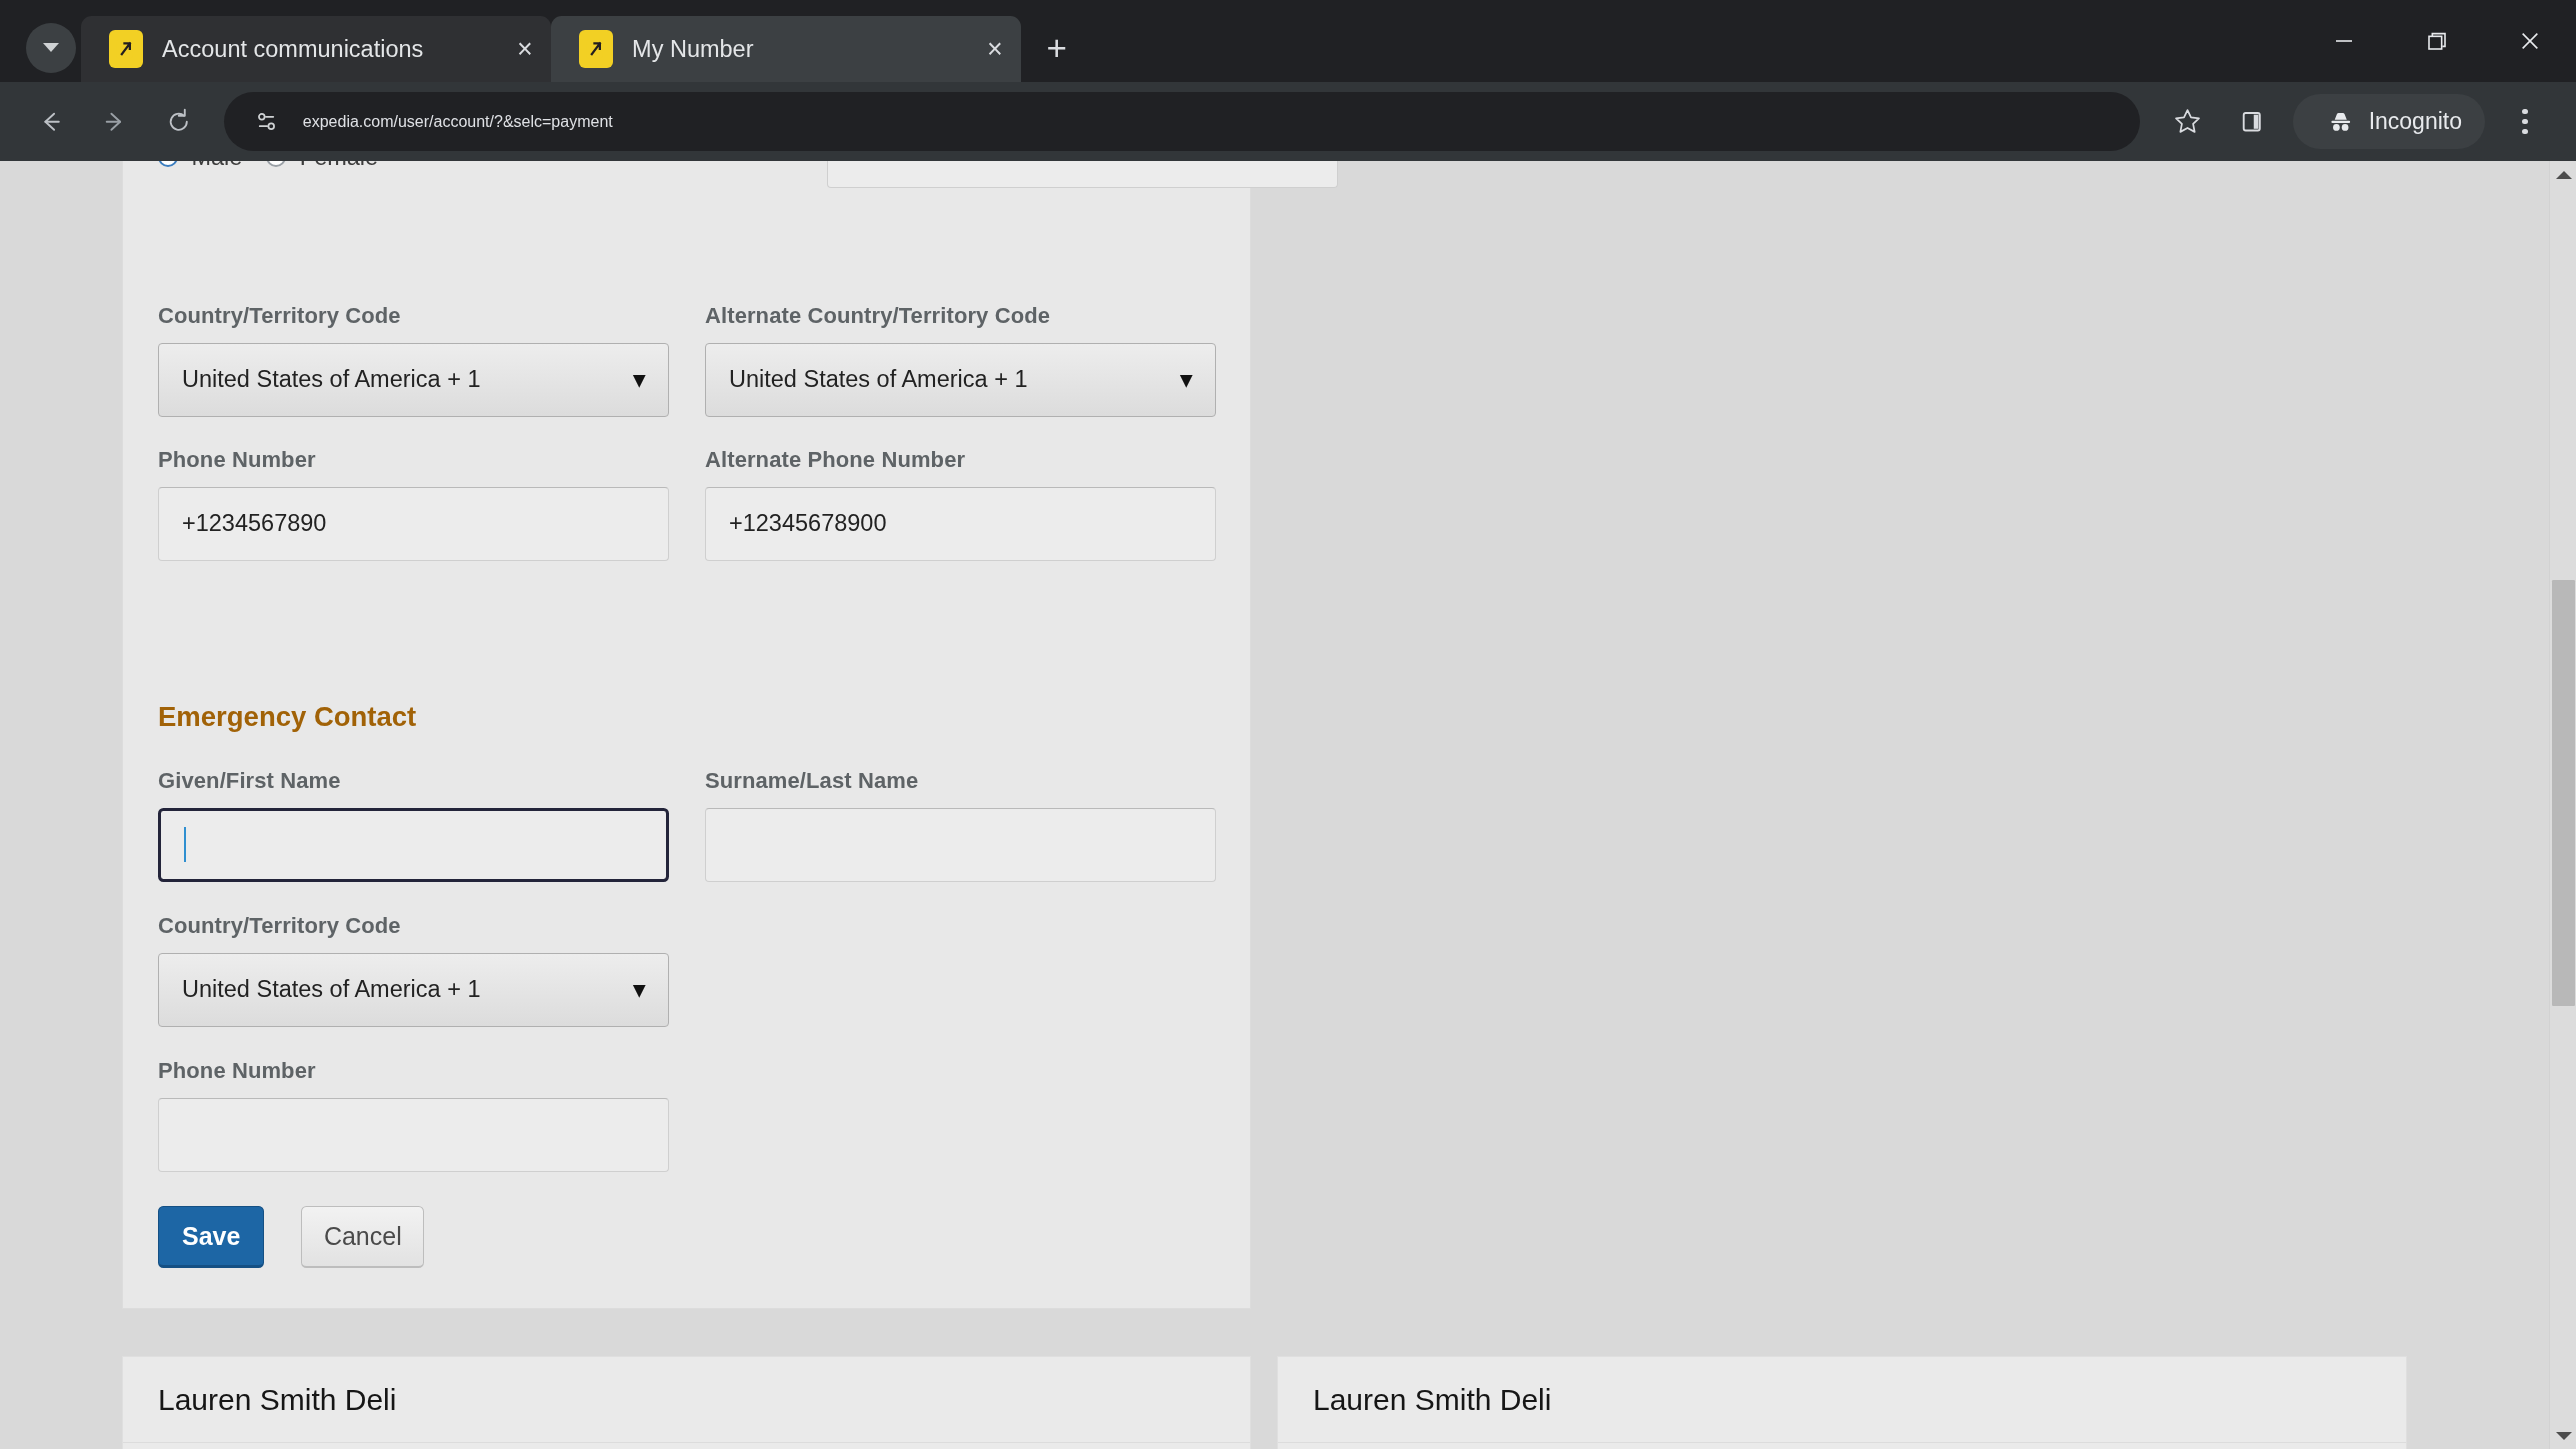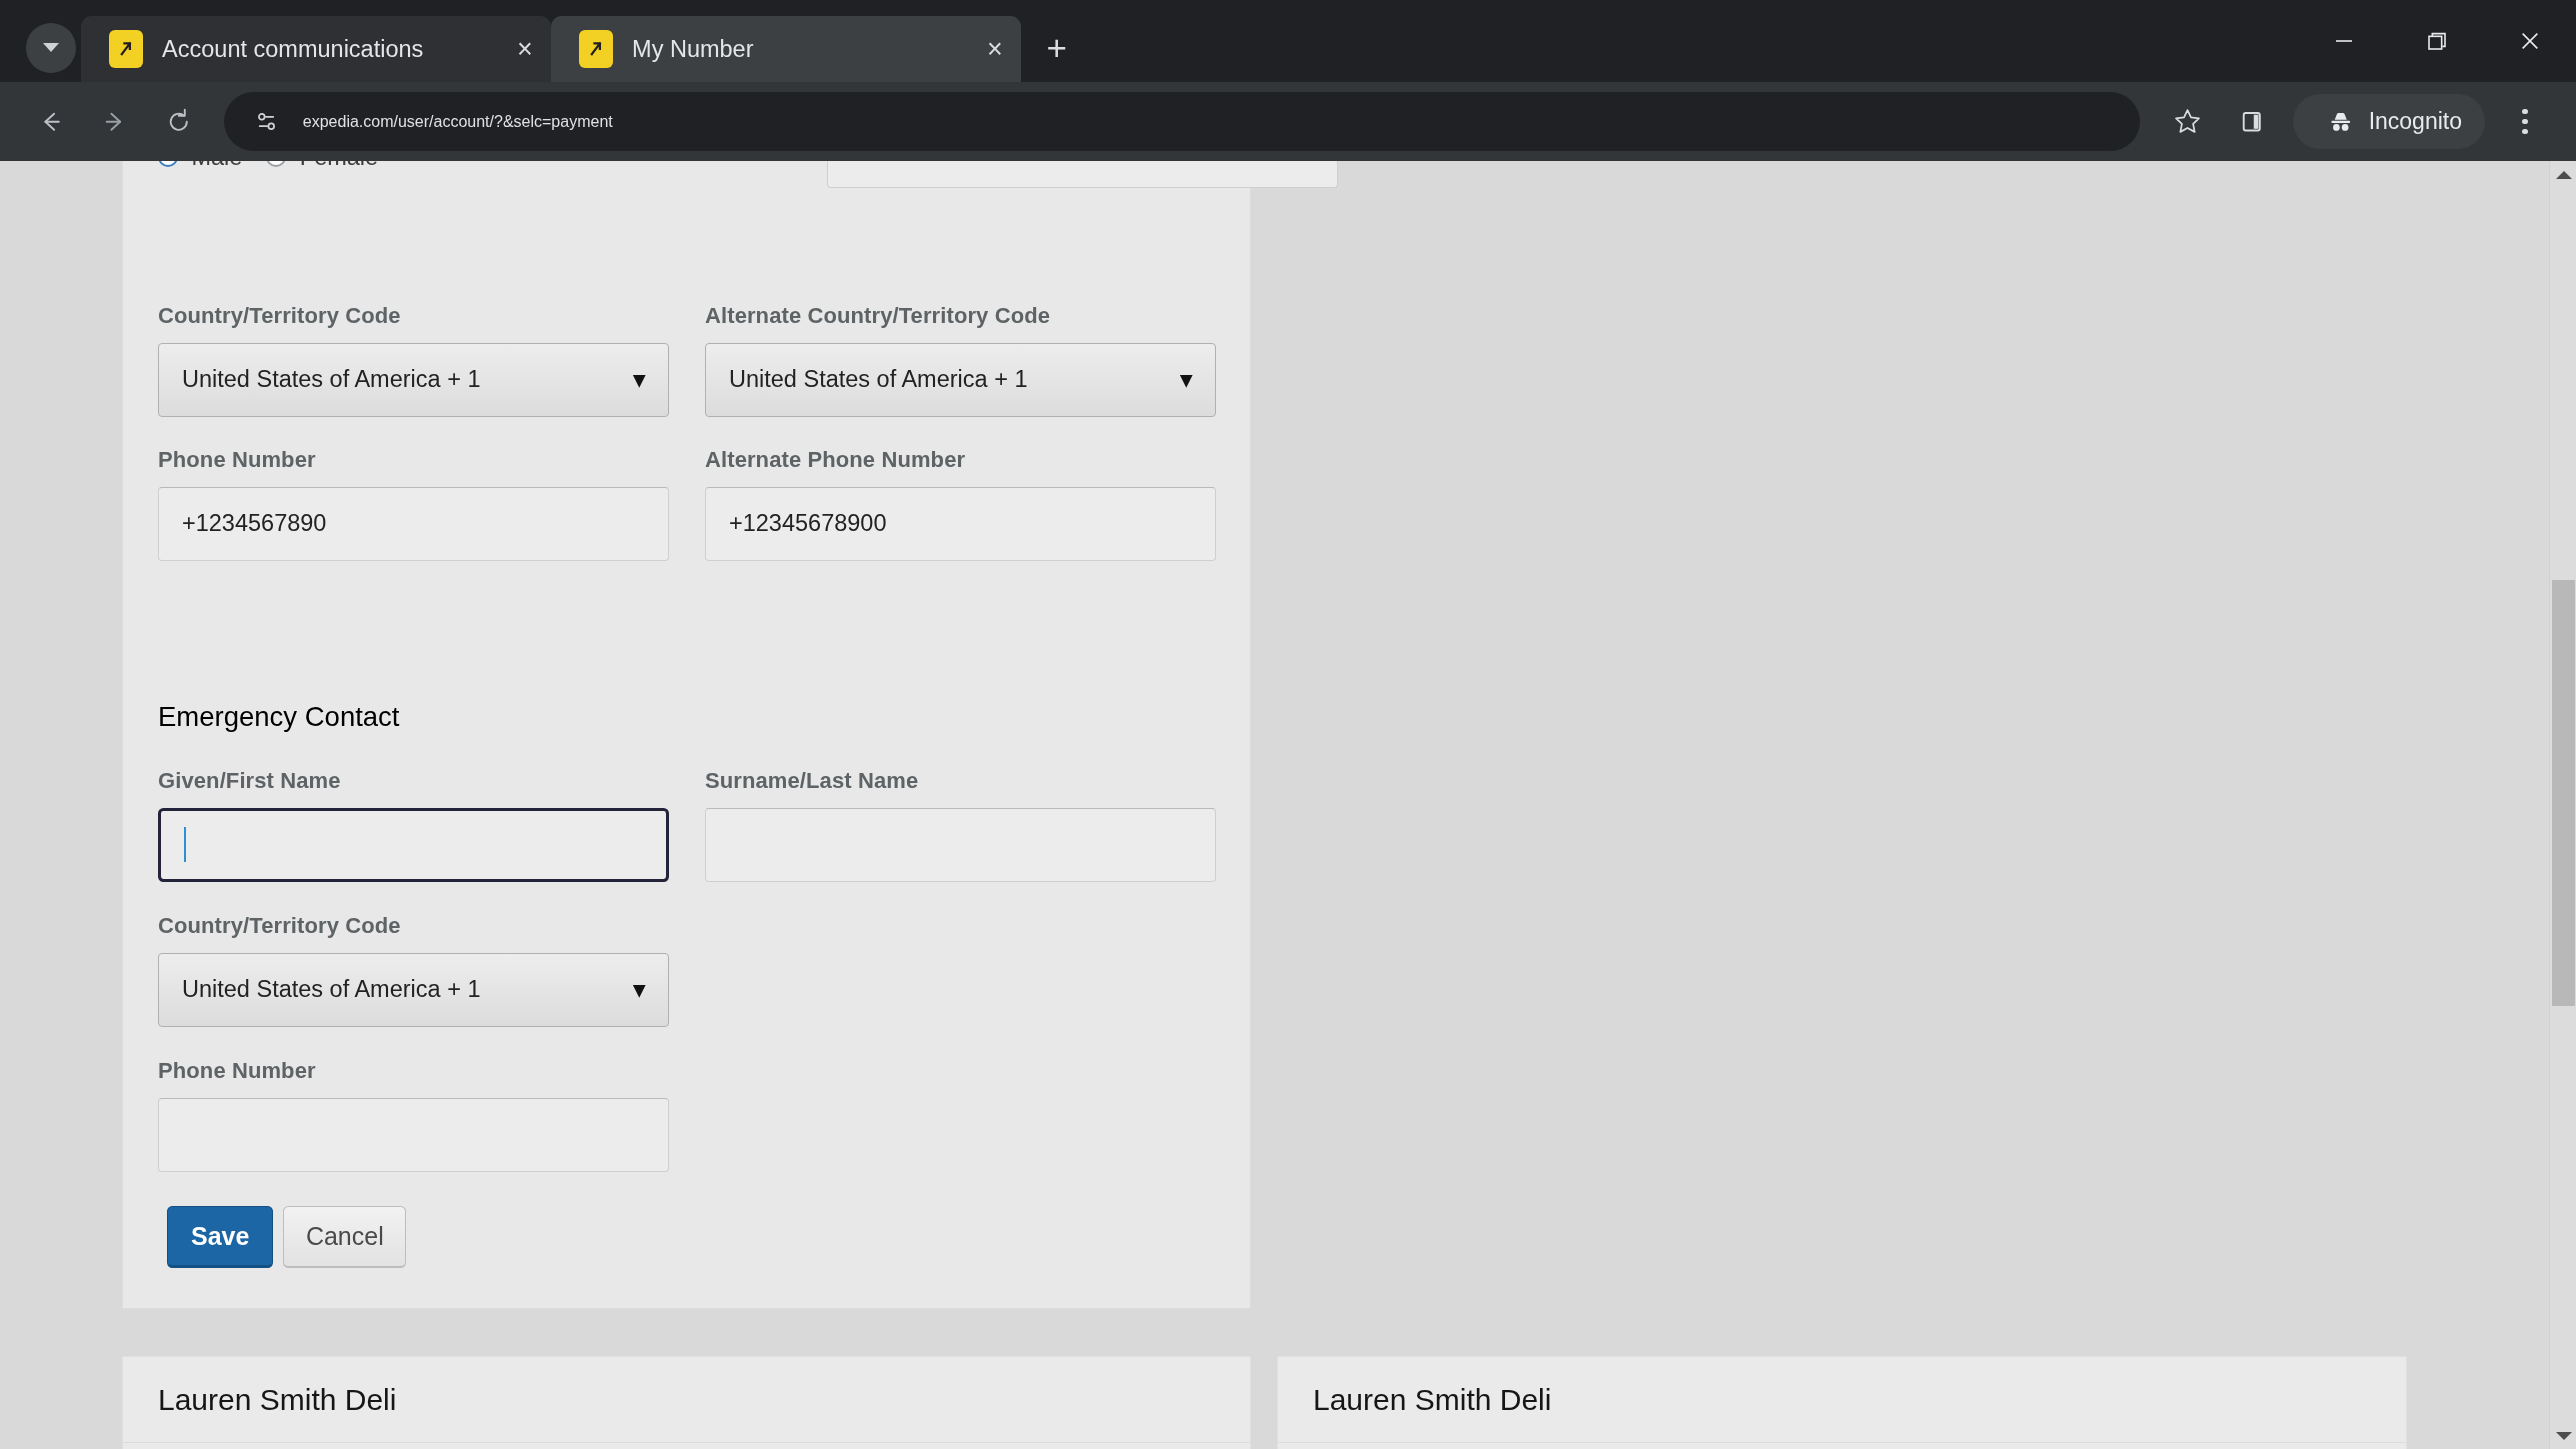--- a/index.html
+++ b/index.html
@@ -164,21 +164,21 @@
     position: absolute; left: 704px; top: 138px;
     width: 511px; height: 72px;
     background:#ececec; border:0.7px solid #cfcfcf; border-radius:4px;
     border-top-color:#b9b9b9;
   }
 
   .label {
     font-size: 22px; font-weight: bold; color: #5e6366;
     letter-spacing: 0.1px;
   }
-  .sect-title { font-size: 27.5px; font-weight: normal; color: #000000; }
+  .sect-title { font-size: 27.5px; font-weight: bold; color: #a16207; }
 
   .fld { position: absolute; }
   .fld .label { display:block; margin-bottom: 13.4px; }
 
   select.dd, .dd {
     width: 511px; height: 74px;
     background: linear-gradient(#ededed, #dcdcdc);
     border: 0.7px solid #b0b0b0;
     border-radius: 4px;
     font-size: 23.5px;
@@ -480,21 +480,21 @@
             </div>
           </div>
 
           <div class="fld" style="left:35px; top:904px;">
             <span class="label">Phone Number</span>
             <div class="txt">
               <span></span>
             </div>
           </div>
 
-          <div class="fld" style="left:44px; top:1052px; display:flex; gap:10px;align-items:center;">
+          <div class="fld" style="left:35px; top:1052px; display:flex; gap:37px;align-items:center;">
             <div class="btn-save">Save</div>
             <div class="btn-cancel">Cancel</div>
           </div>
 
         </div>
       </div>
 
       <div class="panel left">
         <div class="panel-head">
           <span>Lauren Smith Deli</span>

